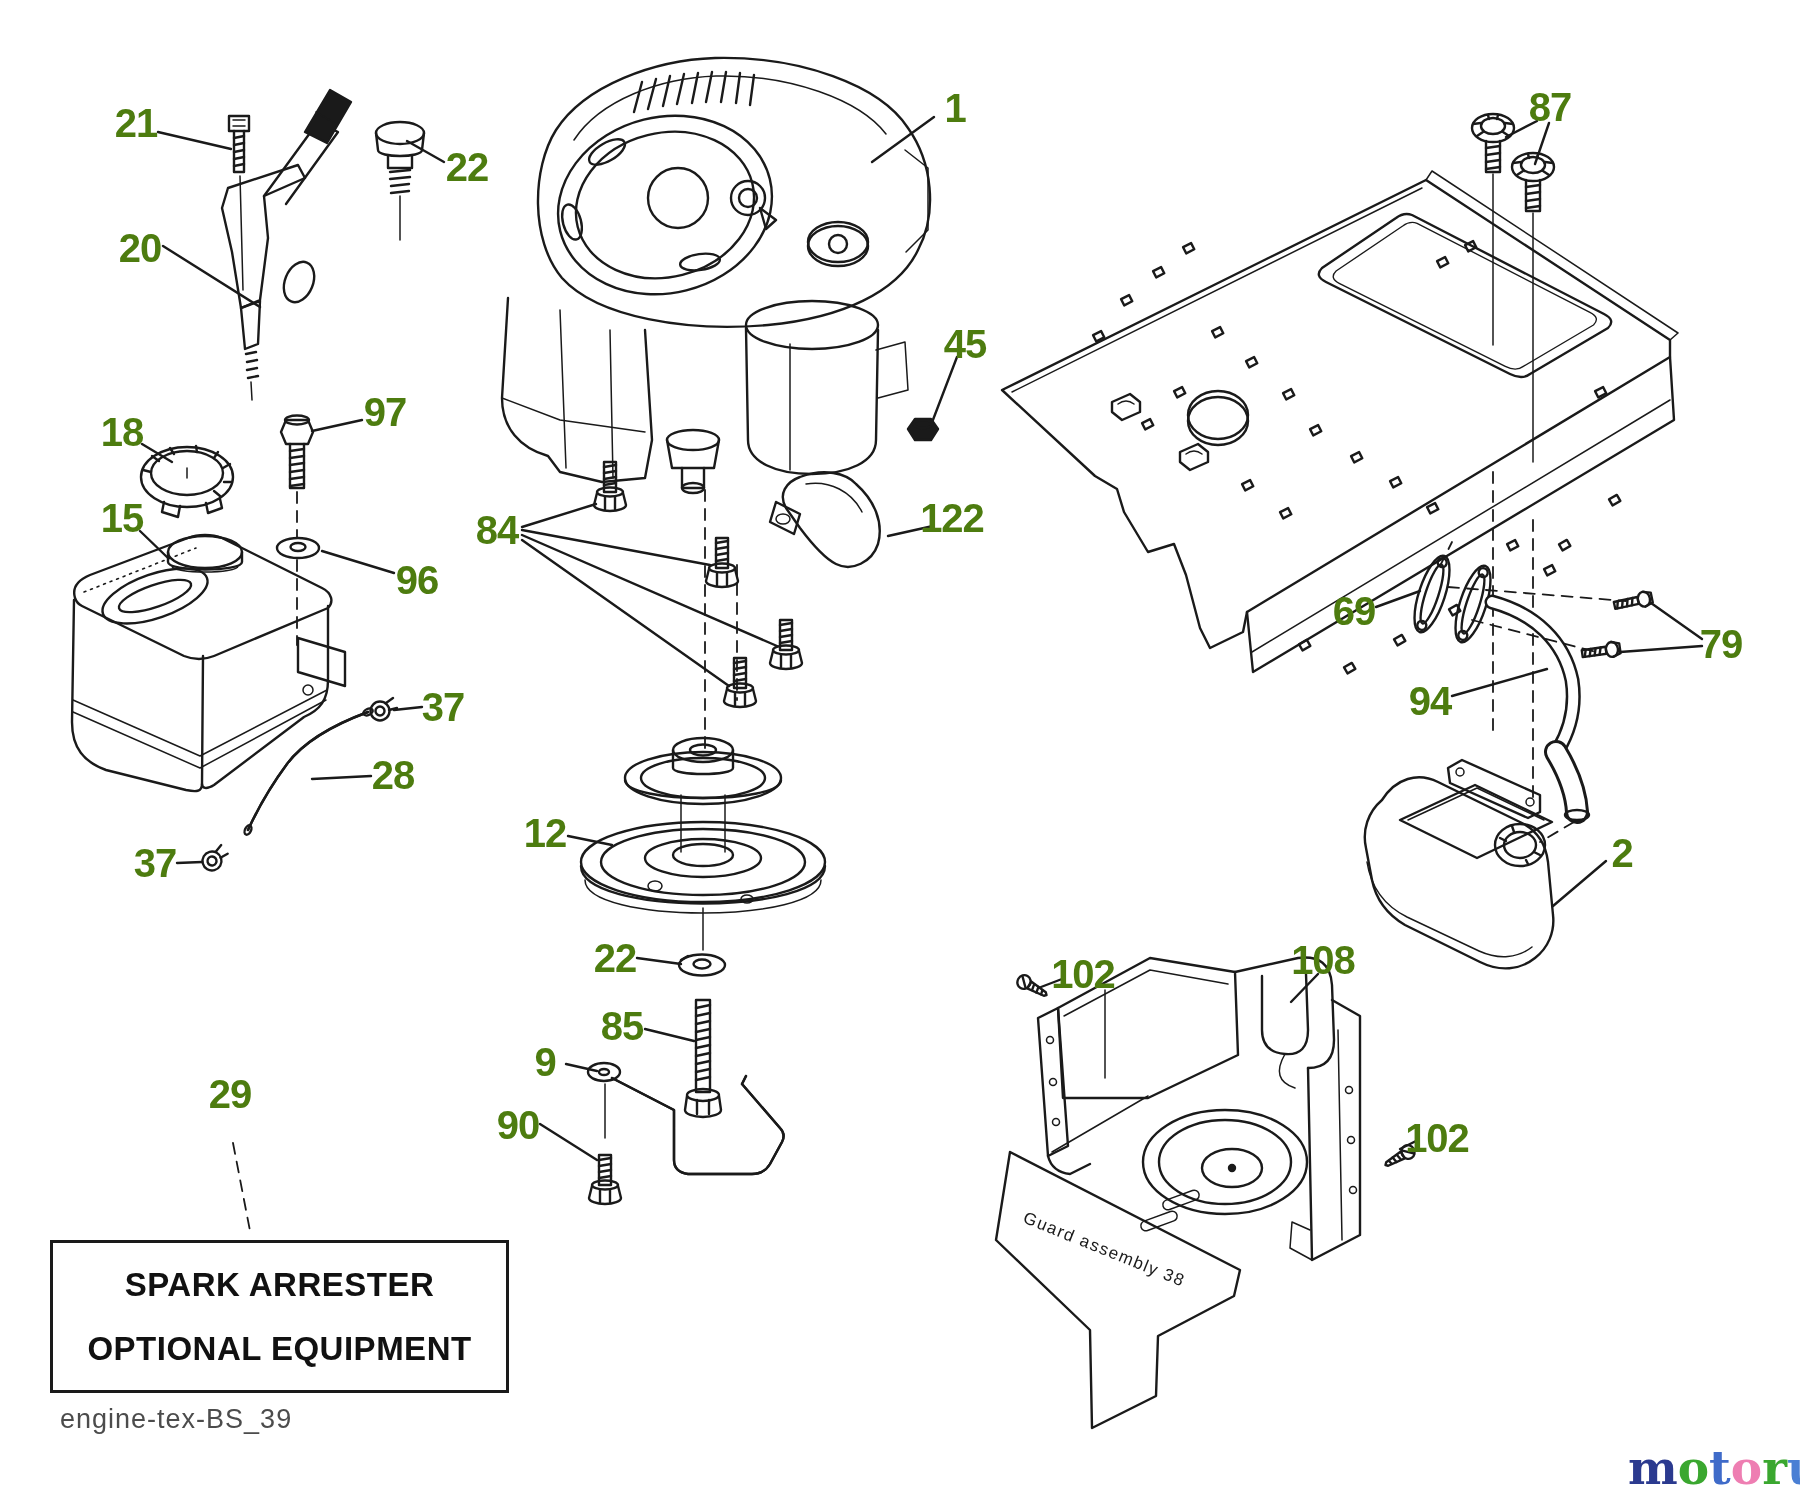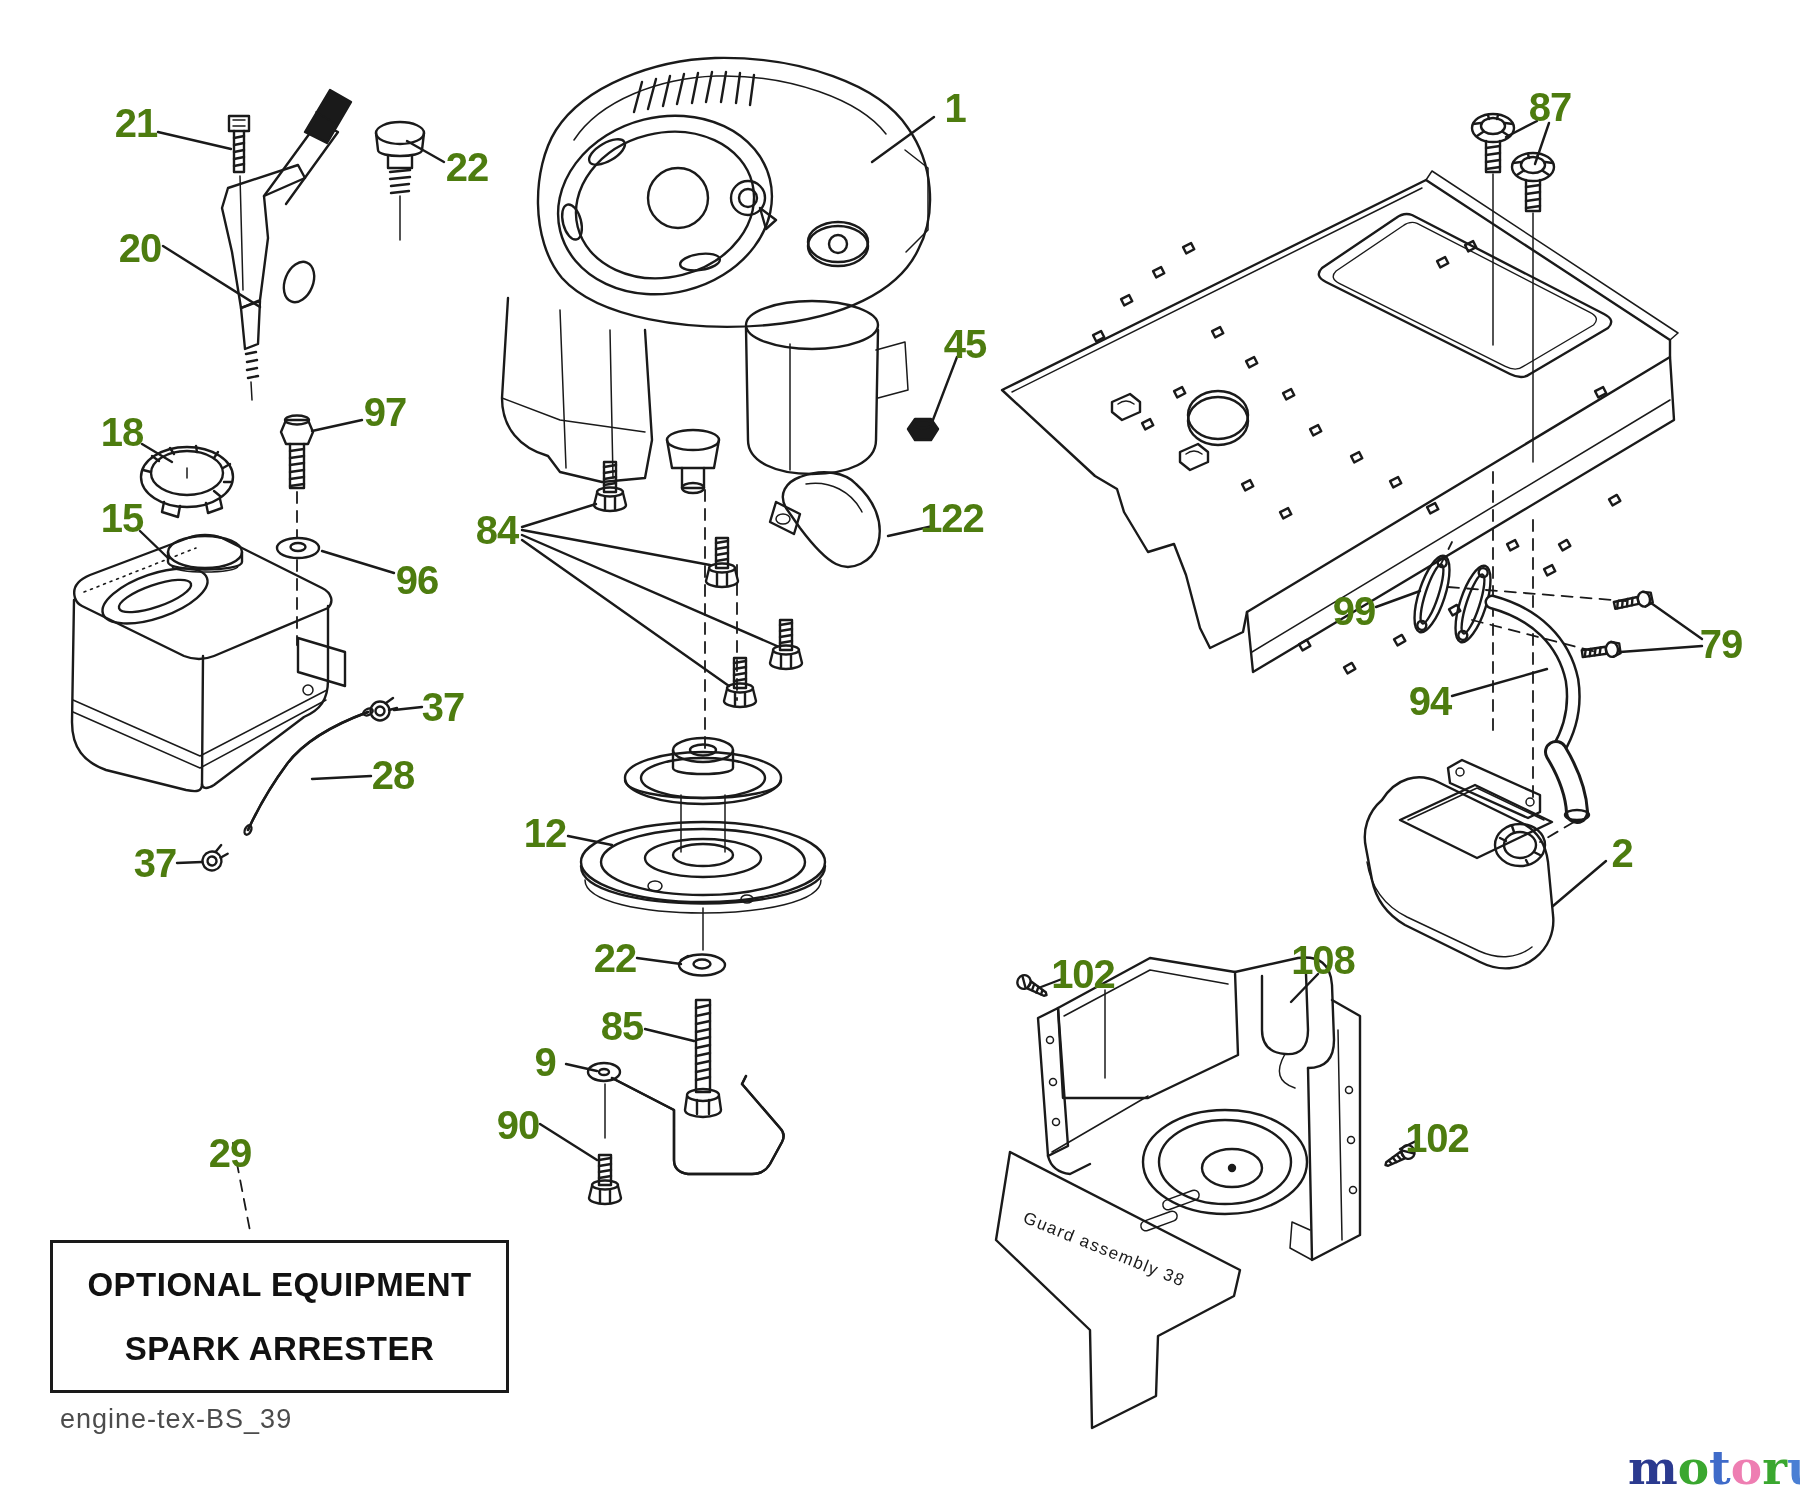--- a/index.html
+++ b/index.html
@@ -459,33 +459,33 @@
       <div class="callout" style="left: 965px; top: 344px;">45</div>
       <div class="callout" style="left: 952px; top: 518px;">122</div>
       <div class="callout" style="left: 443px; top: 707px;">37</div>
       <div class="callout" style="left: 393px; top: 775px;">28</div>
       <div class="callout" style="left: 545px; top: 833px; text-align: right;">12</div>
       <div class="callout" style="left: 155px; top: 863px;">37</div>
       <div class="callout" style="left: 615px; top: 958px;">22</div>
       <div class="callout" style="left: 622px; top: 1026px;">85</div>
       <div class="callout" style="left: 545px; top: 1062px;">9</div>
       <div class="callout" style="left: 518px; top: 1118px; margin-top: 7px;">90</div>
-      <div class="callout" style="left: 230px; top: 1153px; text-align: right;">29</div>
-      <div class="callout" style="left: 1354px; top: 611px;">99</div>
+      <div class="callout" style="left: 230px; top: 1094px; text-align: right;">29</div>
+      <div class="callout" style="left: 1354px; top: 611px;">69</div>
       <div class="callout" style="left: 1721px; top: 644px;">79</div>
       <div class="callout" style="left: 1430px; top: 701px;">94</div>
       <div class="callout" style="left: 1622px; top: 853px;">2</div>
       <div class="callout" style="left: 1083px; top: 974px;">102</div>
       <div class="callout" style="left: 1323px; top: 960px;">108</div>
       <div class="callout" style="left: 1437px; top: 1138px;">102</div>
     </div>
 
 <div class="note-box">
+  <div>SPARK ARRESTER</div>
   <div>OPTIONAL EQUIPMENT</div>
-  <div>SPARK ARRESTER</div>
 </div>
 
 <div class="footer-code">engine-tex-BS_39</div>
 
 <div class="logo">
   <span><span style="color: rgb(43, 58, 143);">m</span><span style="color: rgb(58, 167, 47);">o</span><span style="color: rgb(63, 107, 201);">t</span><span style="color: rgb(238, 126, 178);">o</span><span style="color: rgb(58, 167, 47);">r</span><span style="color: rgb(74, 127, 212);">u</span></span>
 </div>
 
 </div>
 

